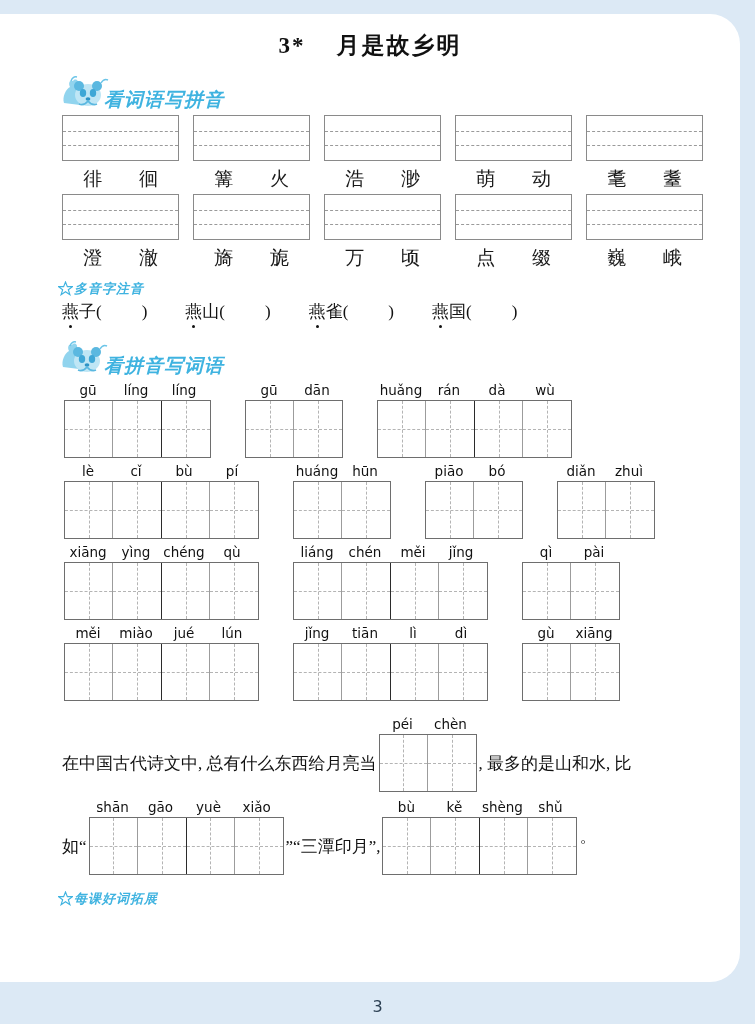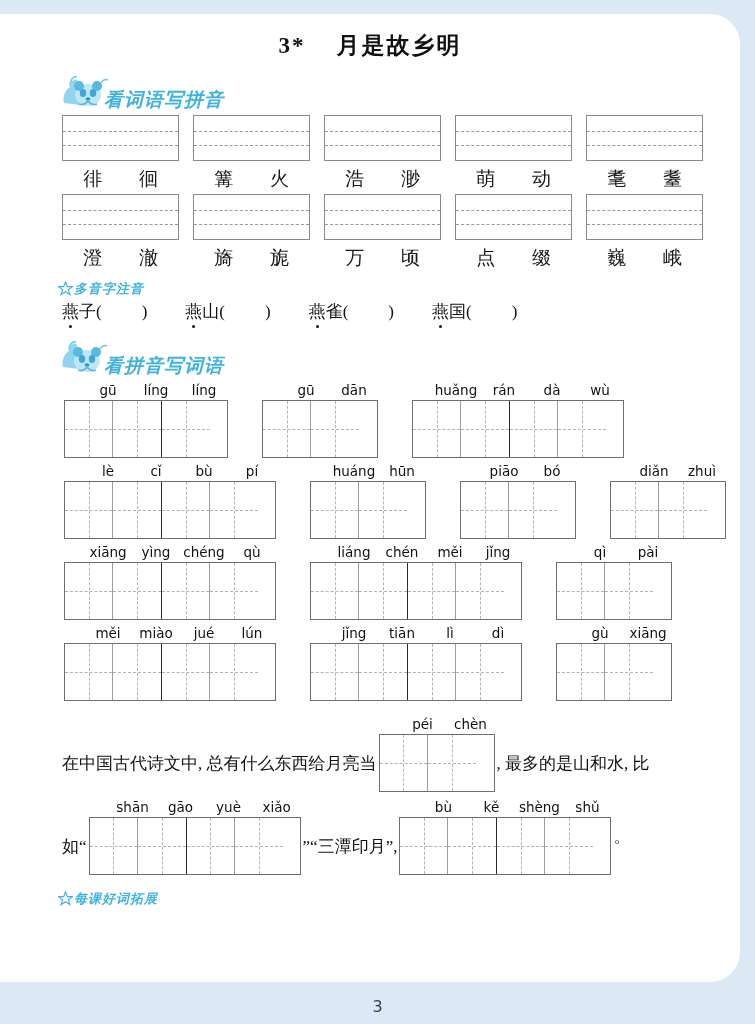--- a/index.html
+++ b/index.html
@@ -121,21 +121,20 @@
   .grid-row {
     display: flex;
     margin-left: 64px;
     margin-top: 4px;
     align-items: flex-start;
   }
   .grid-group { margin-right: 34px; }
   .py-line {
     display: flex;
     height: 19px;
-    margin-left: 20px;
   }
   .py-line span {
     font-family: "DejaVu Sans", sans-serif;
     font-size: 13.5px;
     text-align: center;
     color: #111;
     line-height: 19px;
   }
   .tzg {
     display: flex;

